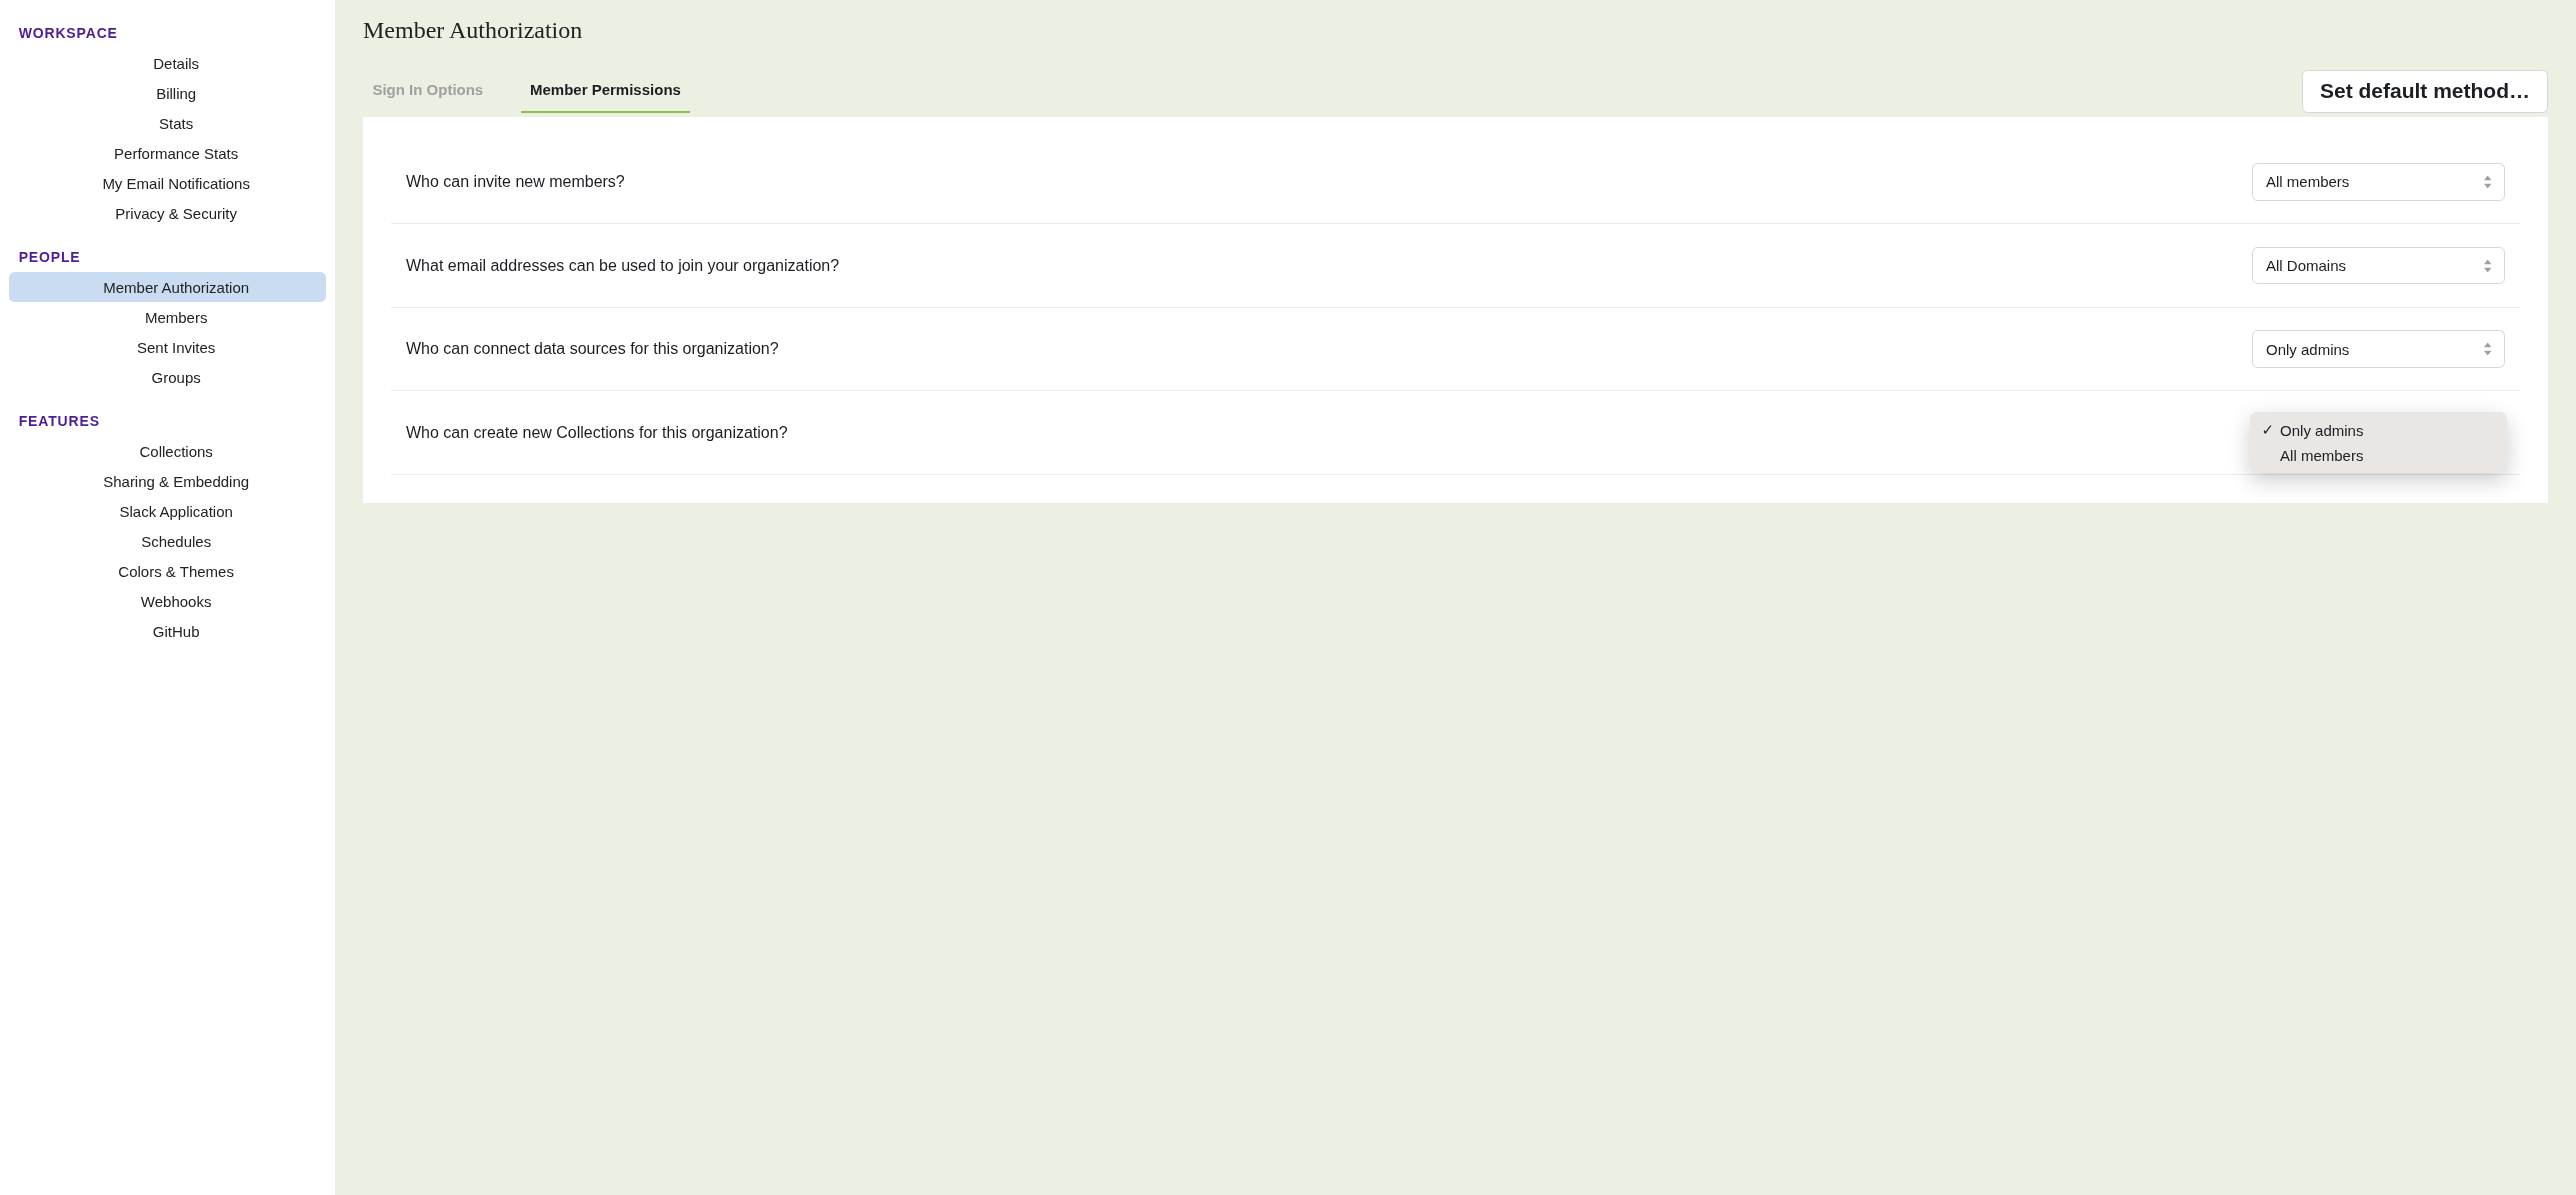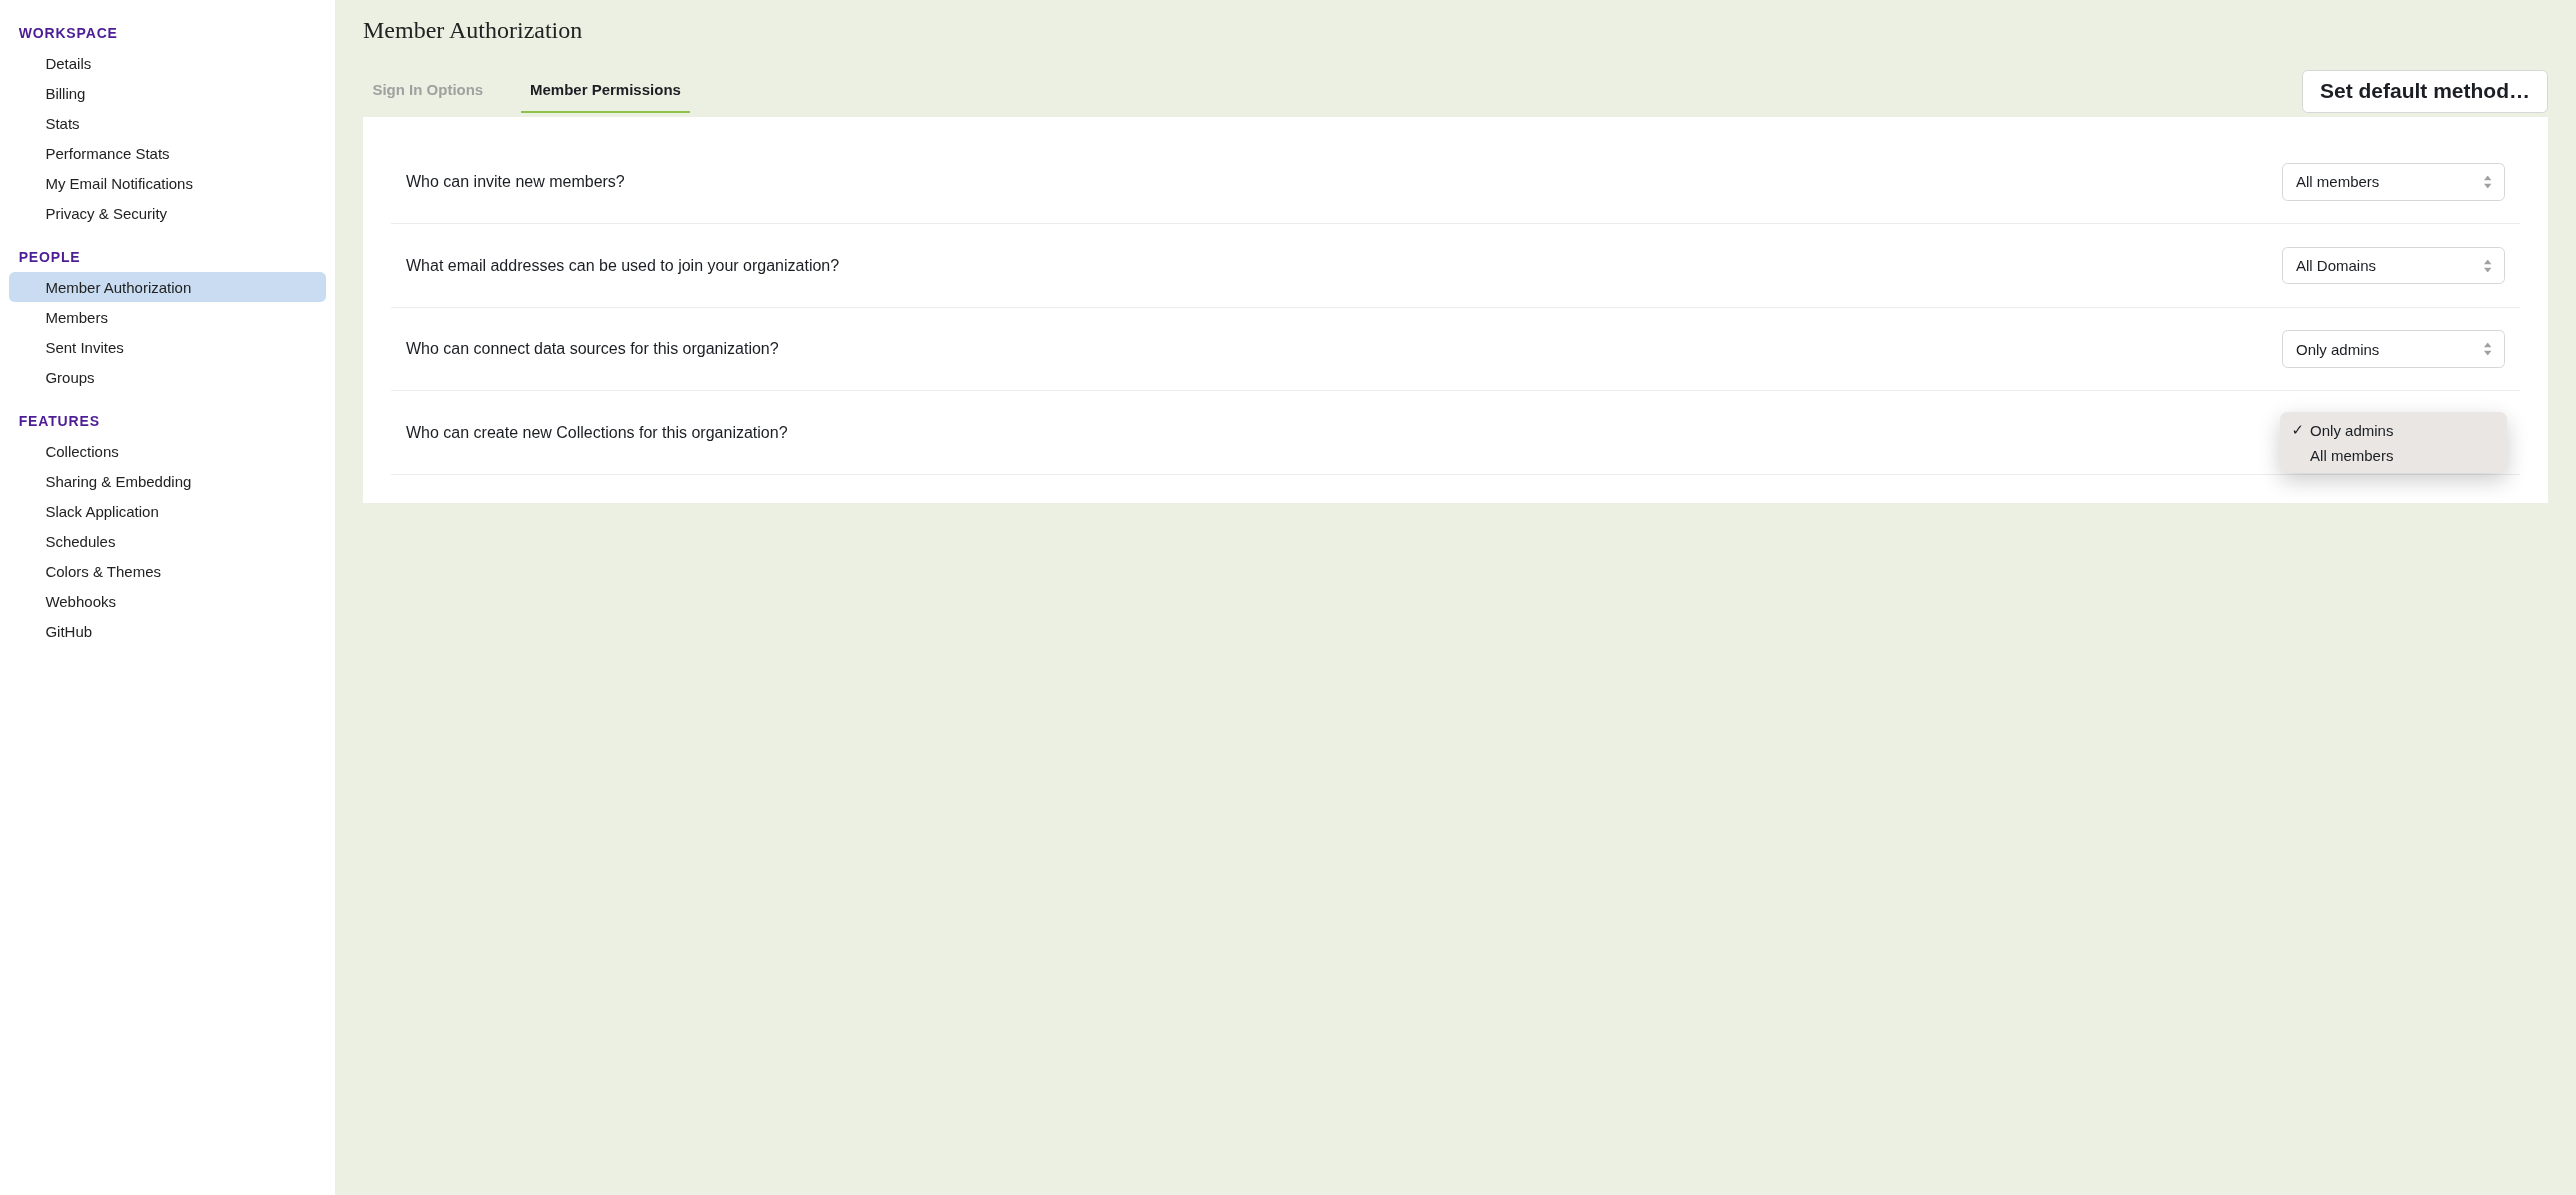--- a/index.html
+++ b/index.html
@@ -25,20 +25,21 @@
       color: #4c1d95;
       padding: 7.5px 18.7px 7.5px 18.7px;
     }
     .sidebar-item {
       padding: 6.5px 18.7px 6.5px 36px;
       font-size: 15px;
       color: #222;
       cursor: pointer;
       border-radius: 5.6px;
       margin: 0 9.4px 0 9.4px;
+      text-align: center;
     }
     .sidebar-item.active {
       background: #c9dcf2;
     }
     .sidebar-section-spacer { height: 13px; }
 
     .main {
       flex: 1;
       background: #ecf0e2;
       padding: 9.4px 28px 28px 28px;
@@ -97,21 +98,21 @@
       border-bottom: 0.9px solid #ececec;
       position: relative;
     }
     .setting-row:first-child { padding-top: 9.4px; }
     .setting-label {
       font-size: 16px;
       color: #1b1e23;
     }
     .select-wrap {
       position: relative;
-      width: 223px;
+      width: 253px;
     }
     .select-box {
       width: 100%;
       border: 0.9px solid #d6d6d6;
       border-radius: 5.6px;
       background: #fff;
       padding: 9.4px 32px 9.4px 13px;
       font-size: 15px;
       color: #1b1e23;
       cursor: pointer;

